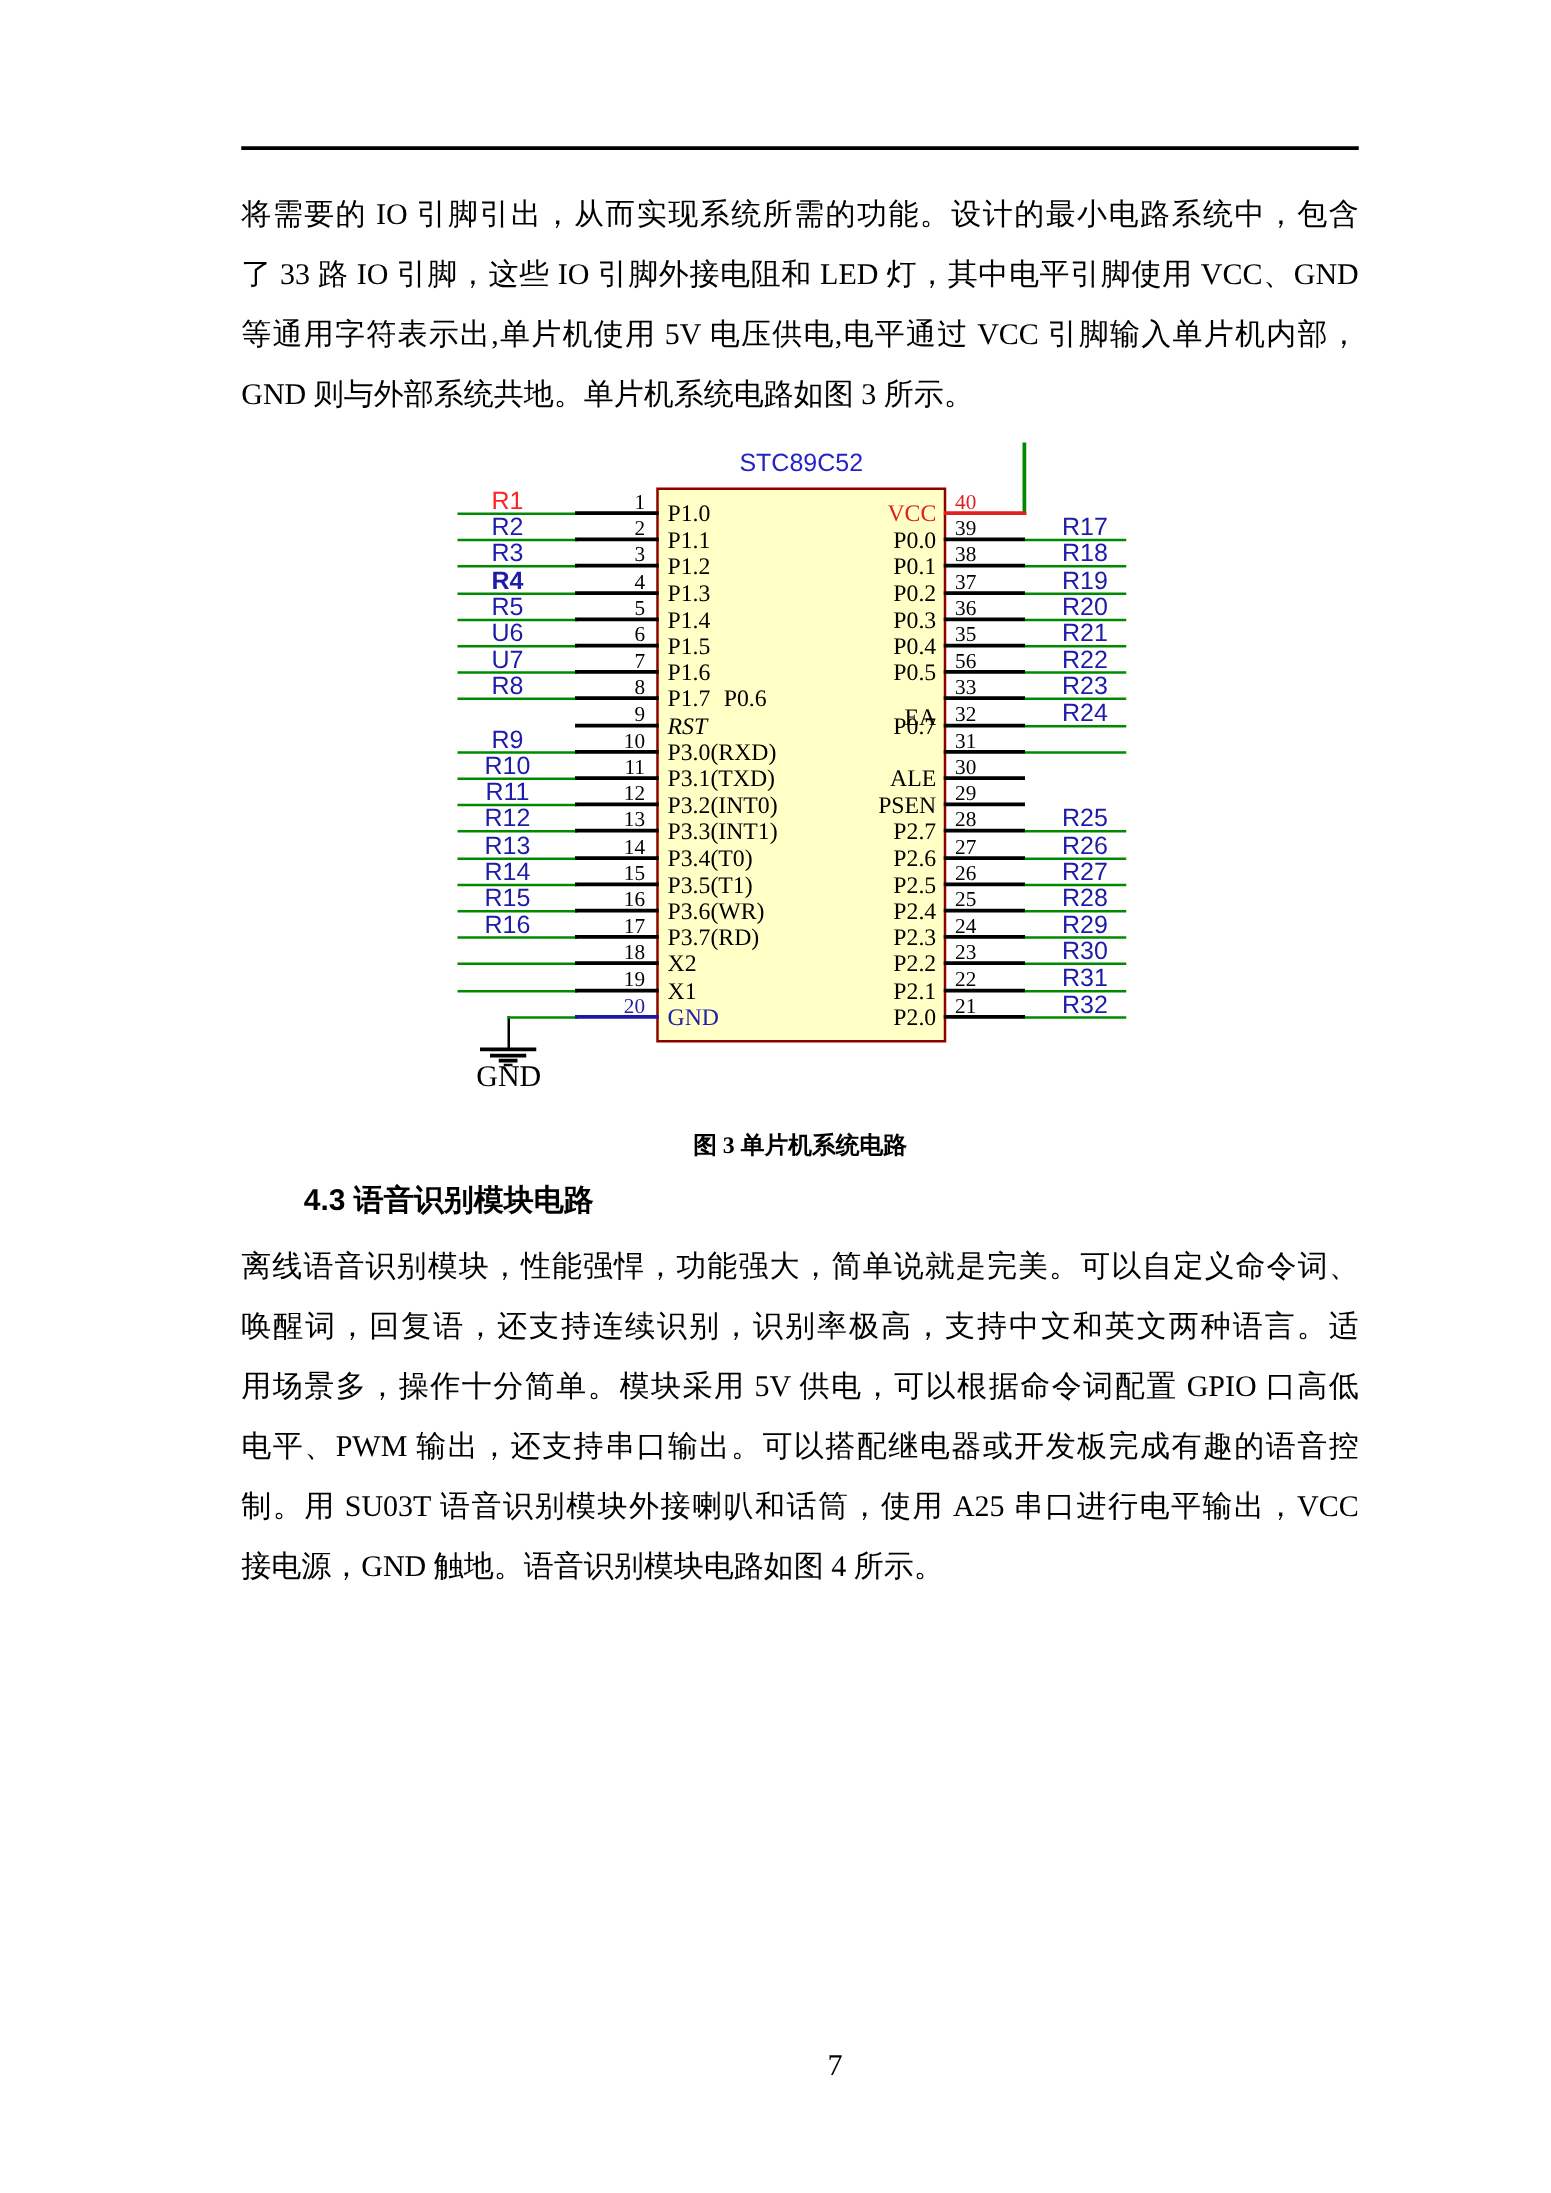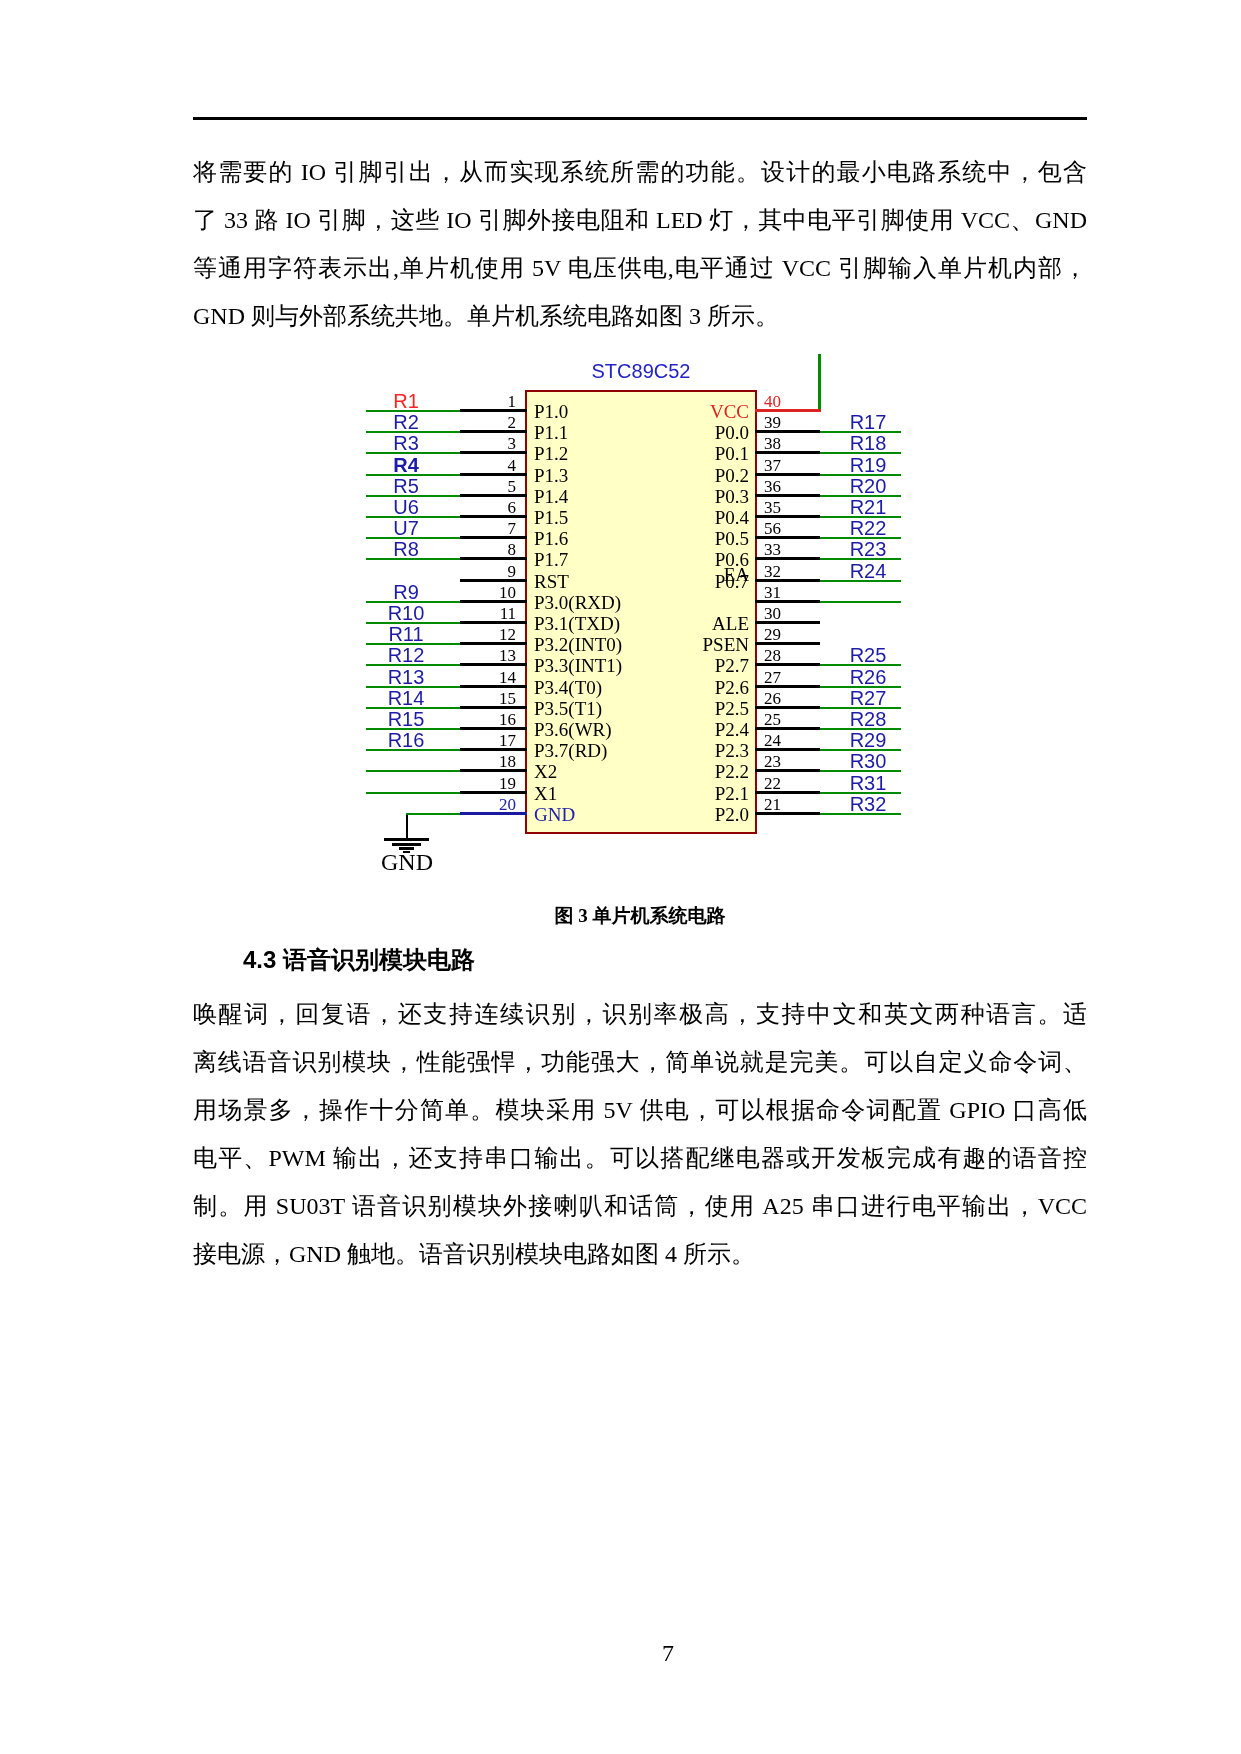--- a/index.html
+++ b/index.html
@@ -99,21 +99,21 @@
       <div class="pnum" style="left: 458px; top: 519px; width: 58px; text-align: right; color: rgb(0, 0, 0);">7</div>
       <div class="pext" style="left: 356px; top: 517px; width: 100px; color: rgb(28, 28, 168);">U7</div>
       <div class="pname" style="left: 534px; top: 528px; width: 180px; color: rgb(0, 0, 0);">P1.6</div>
       <div class="wire" style="left: 366px; top: 558px; width: 96px; height: 2px; background: rgb(0, 138, 0);"></div>
       <div class="wire" style="left: 460px; top: 557px; width: 67px; height: 3px; background: rgb(0, 0, 0);"></div>
       <div class="pnum" style="left: 458px; top: 540px; width: 58px; text-align: right; color: rgb(0, 0, 0);">8</div>
       <div class="pext" style="left: 356px; top: 538px; width: 100px; color: rgb(28, 28, 168);">R8</div>
       <div class="pname" style="left: 534px; top: 549px; width: 180px; color: rgb(0, 0, 0);">P1.7</div>
       <div class="wire" style="left: 460px; top: 579px; width: 67px; height: 3px; background: rgb(0, 0, 0);"></div>
       <div class="pnum" style="left: 458px; top: 562px; width: 58px; text-align: right; color: rgb(0, 0, 0);">9</div>
-      <div class="pname" style="left: 534px; top: 571px; width: 180px; color: rgb(0, 0, 0);">RST</div>
+      <div class="pname" style="left: 534px; top: 571px; width: 180px; color: rgb(0, 0, 0); font-style: italic;">RST</div>
       <div class="wire" style="left: 366px; top: 601px; width: 96px; height: 2px; background: rgb(0, 138, 0);"></div>
       <div class="wire" style="left: 460px; top: 600px; width: 67px; height: 3px; background: rgb(0, 0, 0);"></div>
       <div class="pnum" style="left: 458px; top: 583px; width: 58px; text-align: right; color: rgb(0, 0, 0);">10</div>
       <div class="pext" style="left: 356px; top: 581px; width: 100px; color: rgb(28, 28, 168);">R9</div>
       <div class="pname" style="left: 534px; top: 592px; width: 180px; color: rgb(0, 0, 0);">P3.0(RXD)</div>
       <div class="wire" style="left: 366px; top: 622px; width: 96px; height: 2px; background: rgb(0, 138, 0);"></div>
       <div class="wire" style="left: 460px; top: 621px; width: 67px; height: 3px; background: rgb(0, 0, 0);"></div>
       <div class="pnum" style="left: 458px; top: 604px; width: 58px; text-align: right; color: rgb(0, 0, 0);">11</div>
       <div class="pext" style="left: 356px; top: 602px; width: 100px; color: rgb(28, 28, 168);">R10</div>
       <div class="pname" style="left: 534px; top: 613px; width: 180px; color: rgb(0, 0, 0);">P3.1(TXD)</div>
@@ -189,21 +189,21 @@
       <div class="pname" style="left: 579px; top: 507px; width: 170px; text-align: right; color: rgb(0, 0, 0);">P0.4</div>
       <div class="wire" style="left: 755px; top: 536px; width: 65px; height: 3px; background: rgb(0, 0, 0);"></div>
       <div class="wire" style="left: 820px; top: 537px; width: 81px; height: 2px; background: rgb(0, 138, 0);"></div>
       <div class="pnum" style="left: 764px; top: 519px; width: 58px; color: rgb(0, 0, 0);">56</div>
       <div class="pext" style="left: 822px; top: 517px; width: 92px;">R22</div>
       <div class="pname" style="left: 579px; top: 528px; width: 170px; text-align: right; color: rgb(0, 0, 0);">P0.5</div>
       <div class="wire" style="left: 755px; top: 557px; width: 65px; height: 3px; background: rgb(0, 0, 0);"></div>
       <div class="wire" style="left: 820px; top: 558px; width: 81px; height: 2px; background: rgb(0, 138, 0);"></div>
       <div class="pnum" style="left: 764px; top: 540px; width: 58px; color: rgb(0, 0, 0);">33</div>
       <div class="pext" style="left: 822px; top: 538px; width: 92px;">R23</div>
-      <div class="pname" style="left: 579px; top: 549px; width: 170px; text-align: right; color: rgb(0, 0, 0);">P0.6</div>
+      <div class="pname" style="left: 579px; top: 549px; width: 170px; color: rgb(0, 0, 0);">P0.6</div>
       <div class="wire" style="left: 755px; top: 579px; width: 65px; height: 3px; background: rgb(0, 0, 0);"></div>
       <div class="wire" style="left: 820px; top: 580px; width: 81px; height: 2px; background: rgb(0, 138, 0);"></div>
       <div class="pnum" style="left: 764px; top: 562px; width: 58px; color: rgb(0, 0, 0);">32</div>
       <div class="pext" style="left: 822px; top: 560px; width: 92px;">R24</div>
       <div class="pname" style="left: 579px; top: 571px; width: 170px; text-align: right; color: rgb(0, 0, 0);">P0.7</div>
       <div class="wire" style="left: 755px; top: 600px; width: 65px; height: 3px; background: rgb(0, 0, 0);"></div>
       <div class="wire" style="left: 820px; top: 601px; width: 81px; height: 2px; background: rgb(0, 138, 0);"></div>
       <div class="pnum" style="left: 764px; top: 583px; width: 58px; color: rgb(0, 0, 0);">31</div>
       <div class="pname" style="left: 579px; top: 564px; width: 170px; text-align: right; color: rgb(0, 0, 0);">EA</div>
       <div class="wire" style="left: 755px; top: 621px; width: 65px; height: 3px; background: rgb(0, 0, 0);"></div>
@@ -252,22 +252,22 @@
       <div class="pnum" style="left: 764px; top: 795px; width: 58px; color: rgb(0, 0, 0);">21</div>
       <div class="pext" style="left: 822px; top: 793px; width: 92px;">R32</div>
       <div class="pname" style="left: 579px; top: 804px; width: 170px; text-align: right; color: rgb(0, 0, 0);">P2.0</div>
     </div>
 
   <div class="caption">图 3 单片机系统电路</div>
 
   <h2 class="heading">4.3 语音识别模块电路</h2>
 
   <div class="para p2">
+    <div class="line">离线语音识别模块，性能强悍，功能强大，简单说就是完美。可以自定义命令词、</div>
     <div class="line">唤醒词，回复语，还支持连续识别，识别率极高，支持中文和英文两种语言。适</div>
-    <div class="line">离线语音识别模块，性能强悍，功能强大，简单说就是完美。可以自定义命令词、</div>
     <div class="line">用场景多，操作十分简单。模块采用 5V 供电，可以根据命令词配置 GPIO 口高低</div>
     <div class="line">电平、PWM 输出，还支持串口输出。可以搭配继电器或开发板完成有趣的语音控</div>
     <div class="line">制。用 SU03T 语音识别模块外接喇叭和话筒，使用 A25 串口进行电平输出，VCC</div>
     <div class="line last">接电源，GND 触地。语音识别模块电路如图 4 所示。</div>
   </div>
 
   <div class="pagenum">7</div>
 </div>
 
 </body></html>

